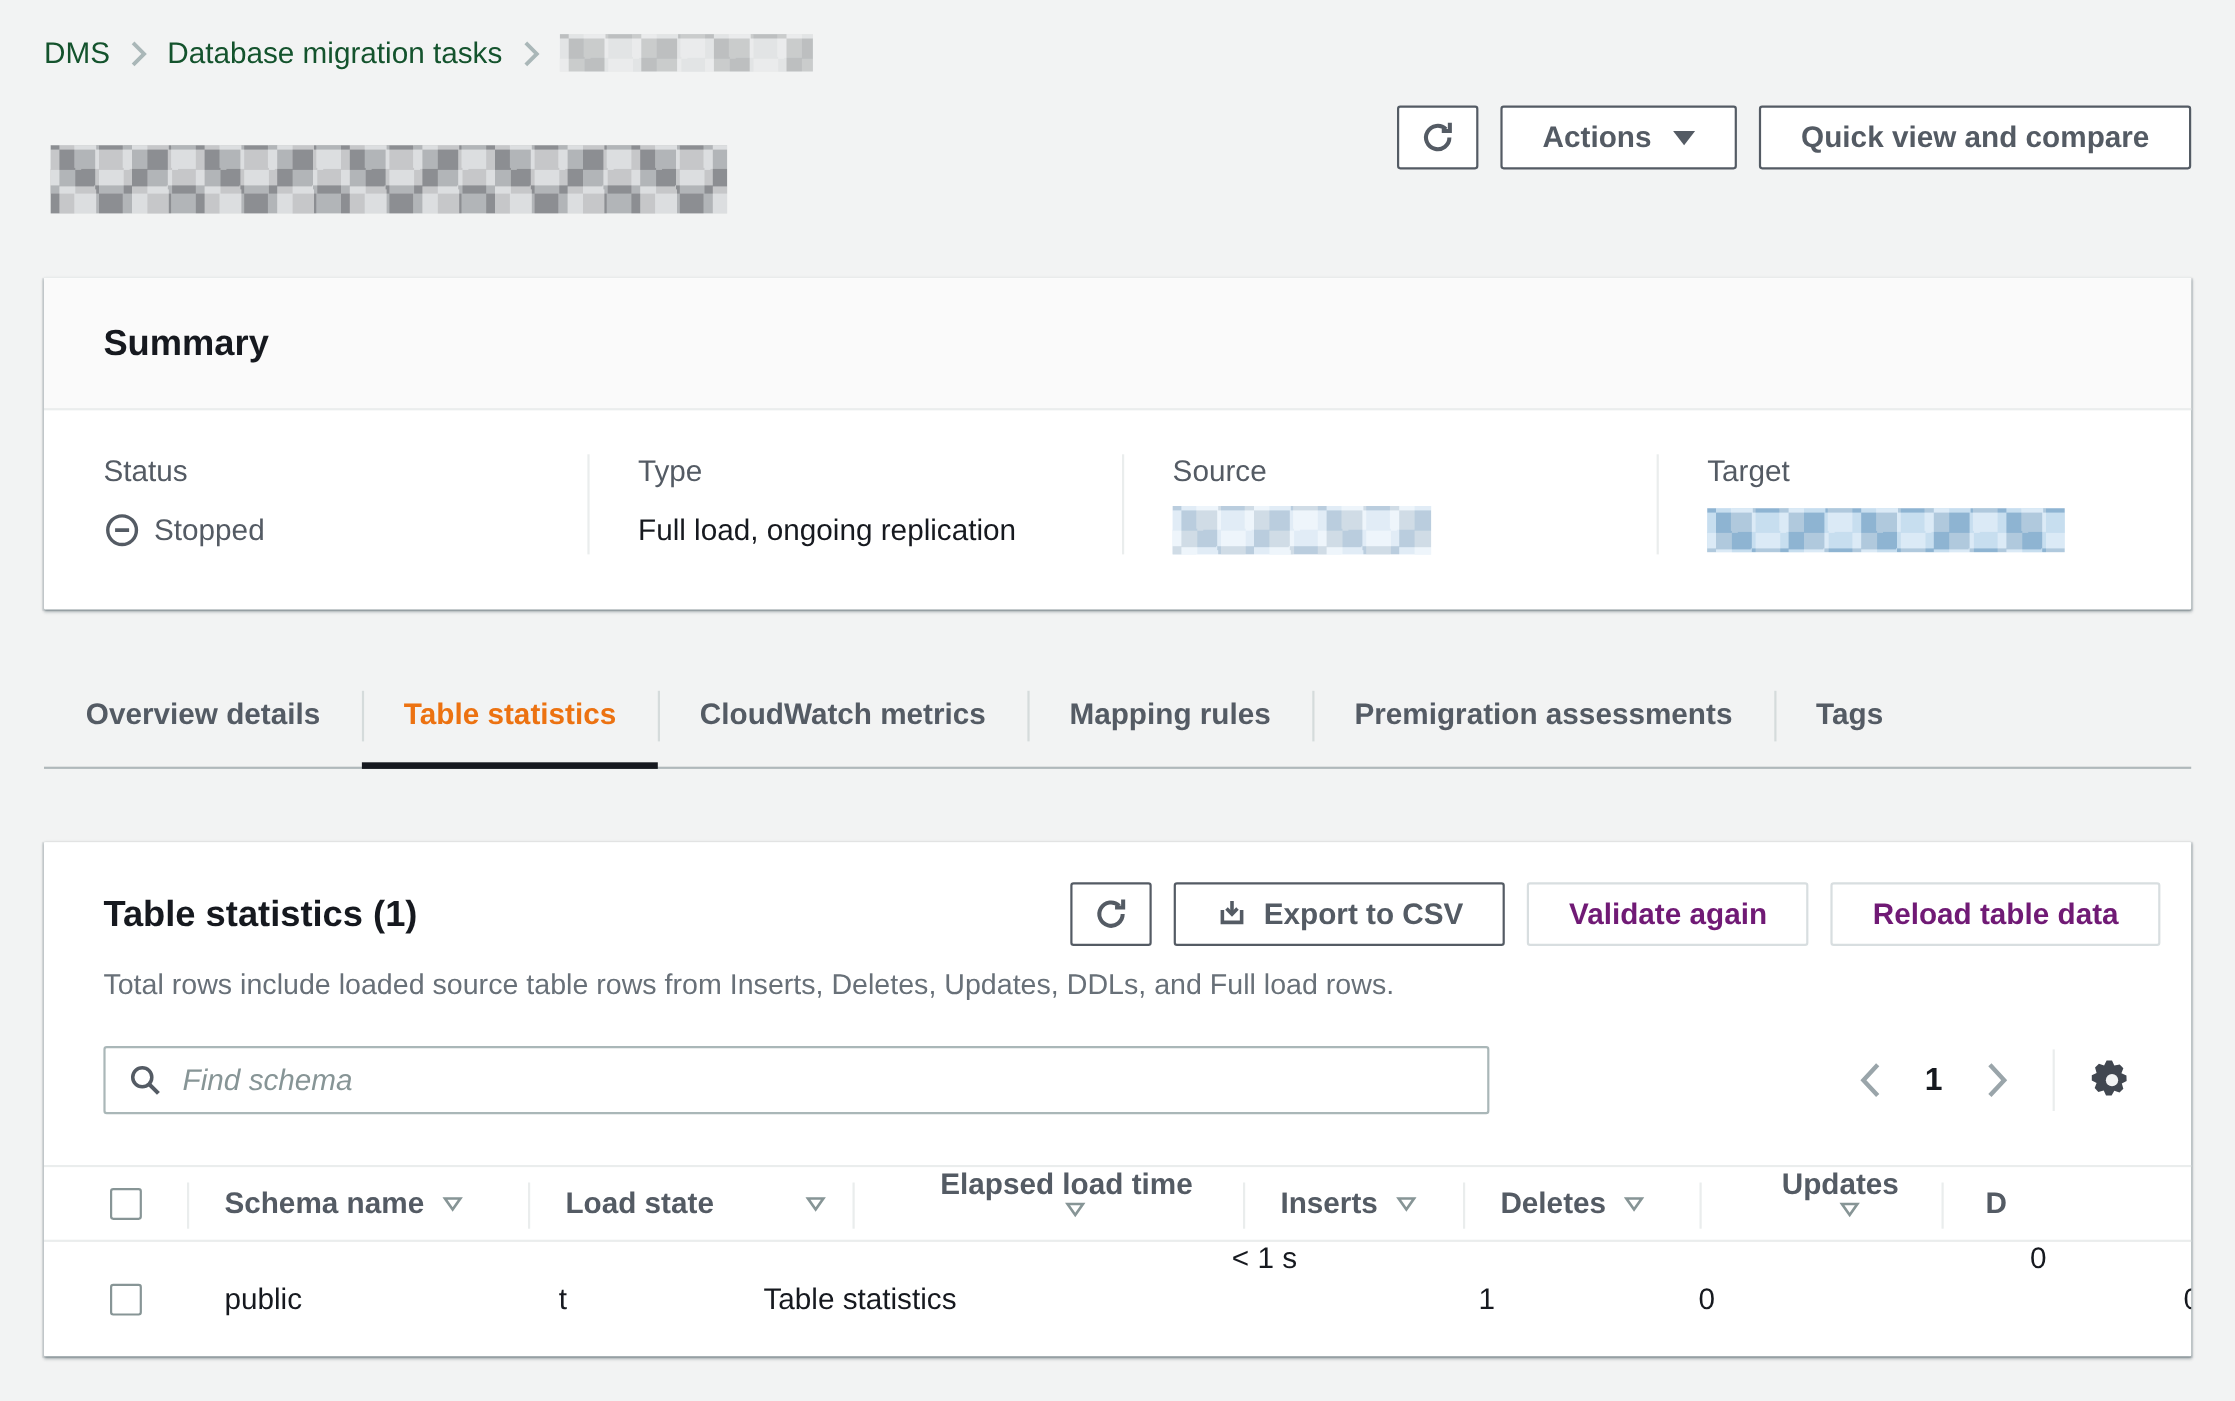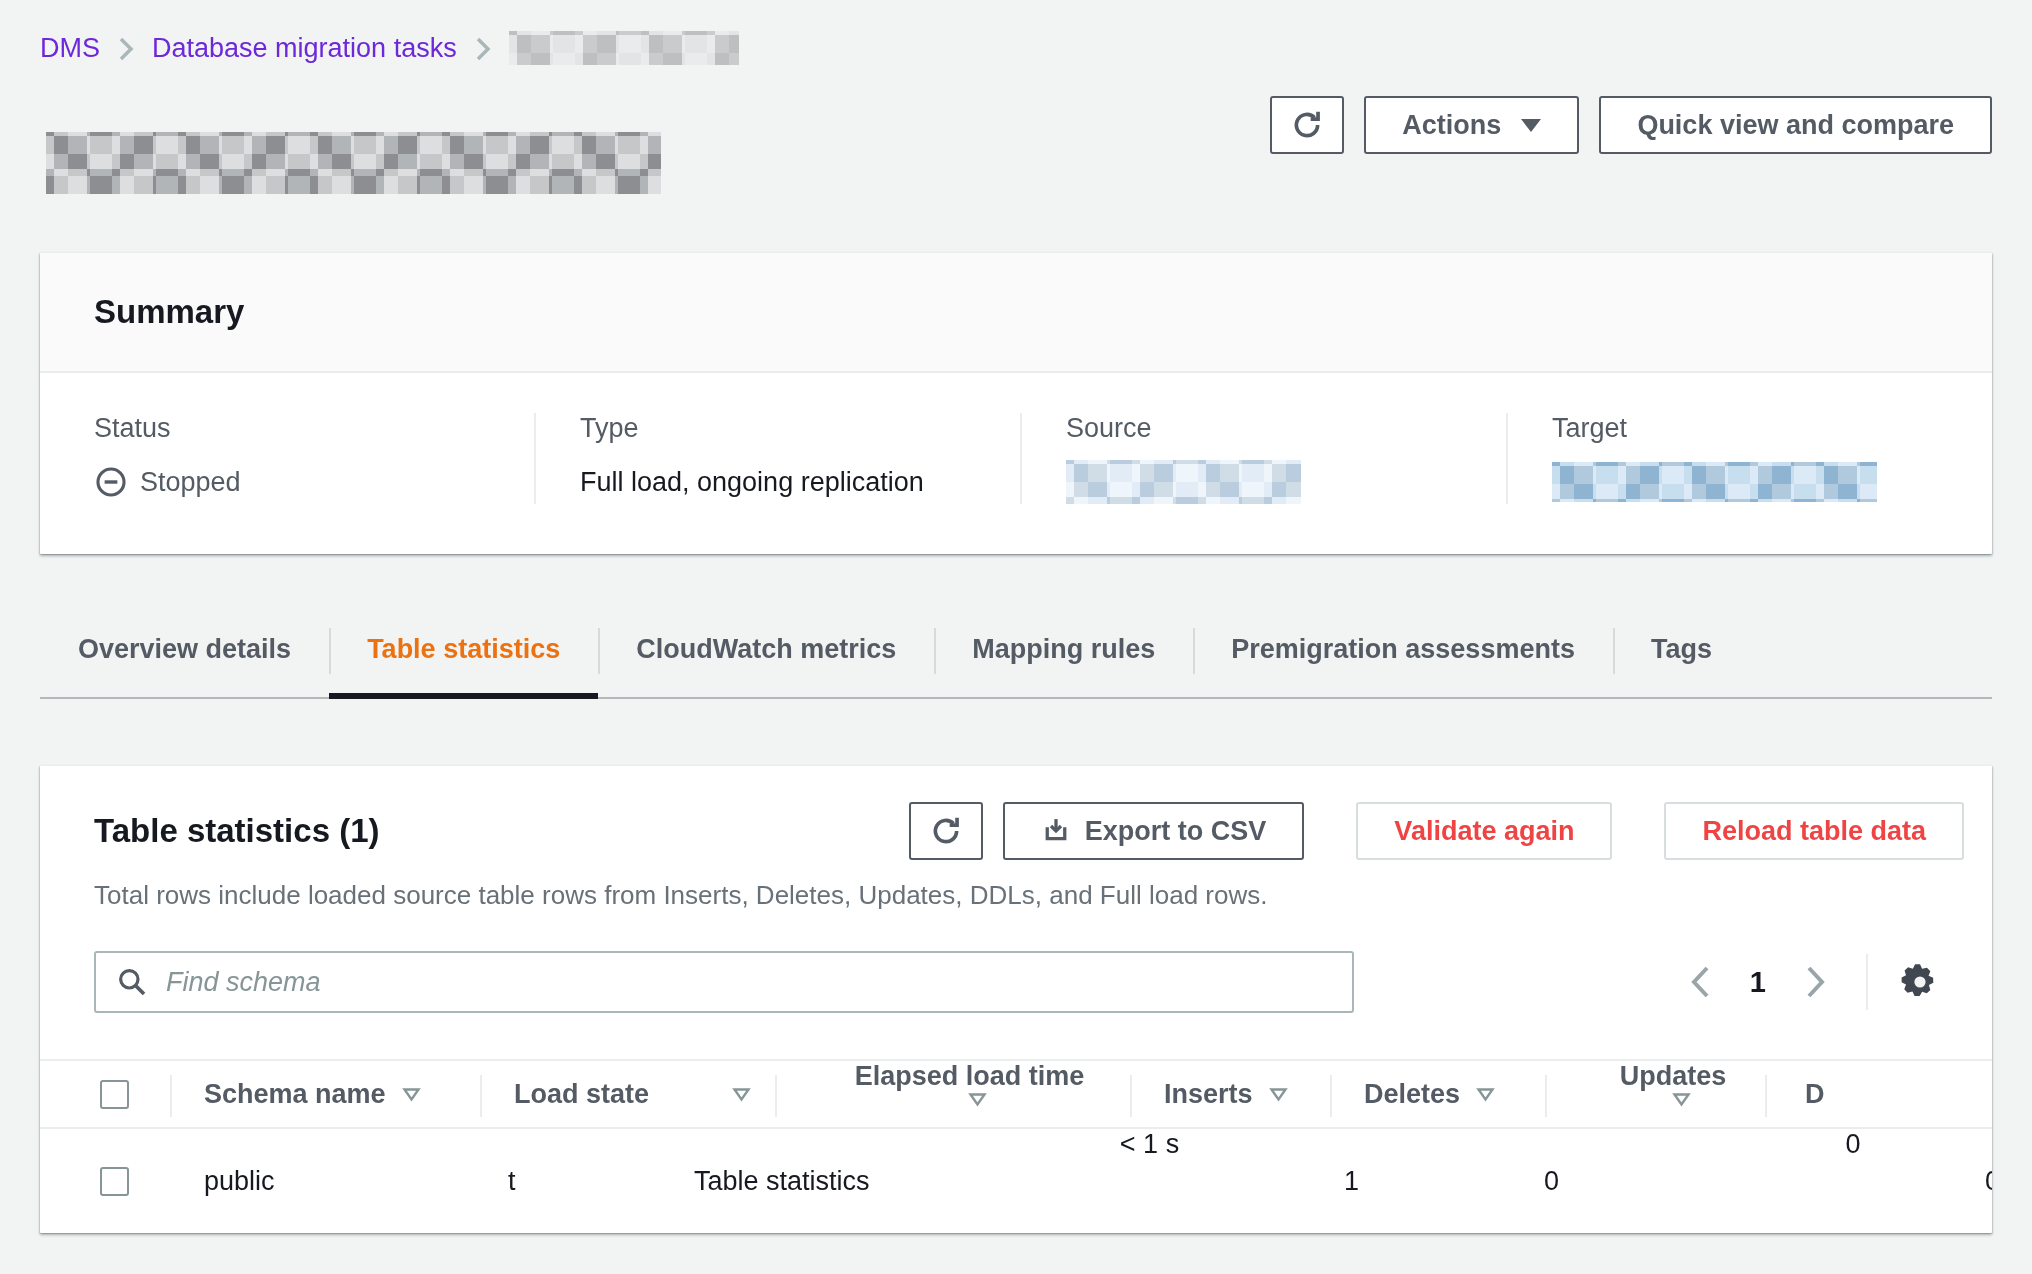--- a/index.html
+++ b/index.html
@@ -17,37 +17,37 @@
     background-size: 66px 66px, 44px 44px;
     background-position: 8px 4px, 0 0;
   }
   .mosaic-breadcrumb { --m1:#d9dbdc; --m2:#cbcecf; width:230px; height:34px; }
   .mosaic-title { --m1:#c0c3c6; --m2:#97999d; width:615px; height:62px; }
   .mosaic-source { --m1:#e0edf7; --m2:#c8ddef; width:235px; height:44px; }
   .mosaic-target { --m1:#bdd8ee; --m2:#99c2e2; width:325px; height:40px; }
 
   
   .breadcrumb { display:flex; align-items:center; gap:18px; font-size:27px; height:36px; }
-  .breadcrumb a { color:#6d28d9; text-decoration:none; cursor:pointer; }
+  .breadcrumb a { color:#14532d; text-decoration:none; cursor:pointer; }
   .crumb-sep { display:inline-flex; width:16px; height:24px; }
 
   
   .title-row { margin-top:30px; display:flex; align-items:flex-start; justify-content:space-between; height:100px; }
   .title-row .mosaic-title { margin-top:36px; margin-left:6px; }
   .title-actions { display:flex; gap:20px; }
 
   .btn {
     display:inline-flex; align-items:center; justify-content:center; gap:14px;
     height:58px; padding:0 36px; background:#fff;
     border:2px solid #545b64; border-radius:3px;
     color:#545b64; font-size:27px; font-weight:700; cursor:pointer;
     font-family: inherit; white-space:nowrap;
   }
   .btn.icon-only { width:74px; padding:0; }
-  .btn.disabled { border-color:#d8dee0; color:#ef4444; cursor:default;margin-left:32px; }
+  .btn.disabled { border-color:#d8dee0; color:#701a75; cursor:default; }
   .caret { width:0; height:0; border-left:10px solid transparent; border-right:10px solid transparent; border-top:13px solid #545b64; margin-left:6px; }
 
   
   .card {
     margin-top:56px; background:#fff; border-top:1px solid #eaeded; border-radius:1px;
     box-shadow: 0 2px 3px 0 rgba(0,28,36,0.30), 1px 1px 1px 0 rgba(0,28,36,0.10), -1px 1px 1px 0 rgba(0,28,36,0.10);
   }
   .card-header { background:#fafafa; border-bottom:2px solid #eaeded; padding:40px 54px; }
   .card-header h2 { font-size:33px; font-weight:700; color:#16191f; }
 

